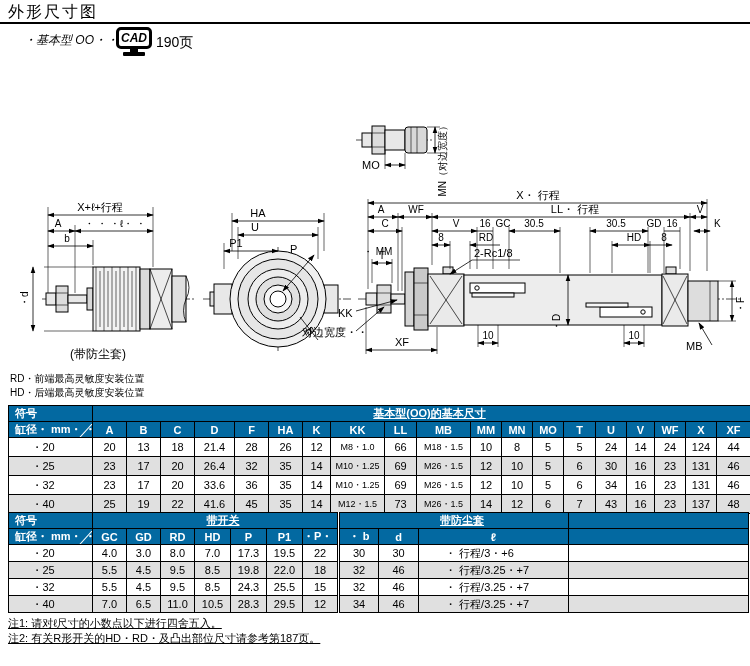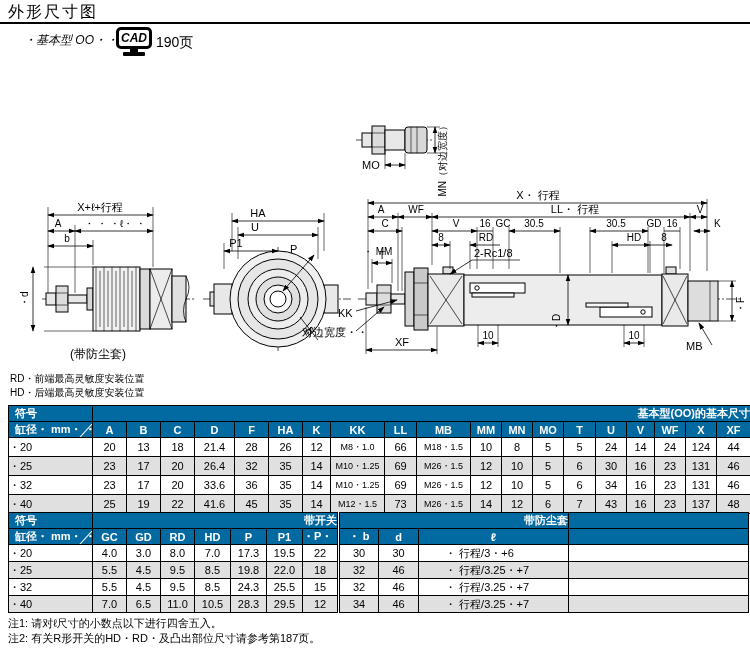--- a/index.html
+++ b/index.html
@@ -19,33 +19,33 @@
   .cad-base   { width:22px; height:4px; background:#000; margin:0 auto; border-radius:1px; }
   .cad-page   { position:absolute; left:156px; top:34px; font-size:14px; }
   
   .drawing { position:absolute; left:0; top:55px; }
   .drawing text { font-family:"Liberation Sans","DejaVu Sans",sans-serif; fill:#000; }
   .sensor-note { position:absolute; left:10px; font-size:10px; }
   
   table { border-collapse:collapse; table-layout:fixed; position:absolute; left:8px; width:740px; background:#fff; }
   th,td { border:1px solid #000; font-size:11px; text-align:center; padding:0; overflow:hidden; white-space:nowrap; }
   thead th { background:#0369a1; color:#fff; font-weight:bold; height:15px; border-color:#000; }
-  th.sect { text-align:right; padding-left:16px; }
+  th.sect { text-align:center; padding-left:16px;text-decoration:underline; }
   td { height:18px; }
   #switch-table td { height:16px; }
   tr.alt td { background:#e0e0e0; }
-  td.bore { text-align:left; padding-right:15px;margin-top:48px; }
+  td.bore { text-align:center; padding-right:15px;margin-top:48px; }
   td.small { font-size:9px; }
   .dbl { border-left:3px double #000 !important; }
   td.ell { text-align:left; padding-left:26px;margin-top:41px; }
   th.corner { text-align:left; padding-left:6px; position:relative; }
   th.corner-b:after { content:''; position:absolute; right:5px; top:-3px; width:1px; height:22px; background:#fff;
                       transform:rotate(42deg); }
   
-  .notes { position:absolute; left:8px; top:616px; font-size:11px; line-height:14.5px; }
+  .notes { position:absolute; left:8px; top:616px; font-size:11px; line-height:14.5px;text-decoration:underline; }
 </style>
 </head>
 <body>
 
 <div class="page-title">外形尺寸图</div>
 <div class="title-rule"></div>
 <div class="subtitle">・基本型 OO・・</div>
 <div class="cad-icon">
   <div class="cad-screen">CAD</div>
   <div class="cad-neck"></div>

